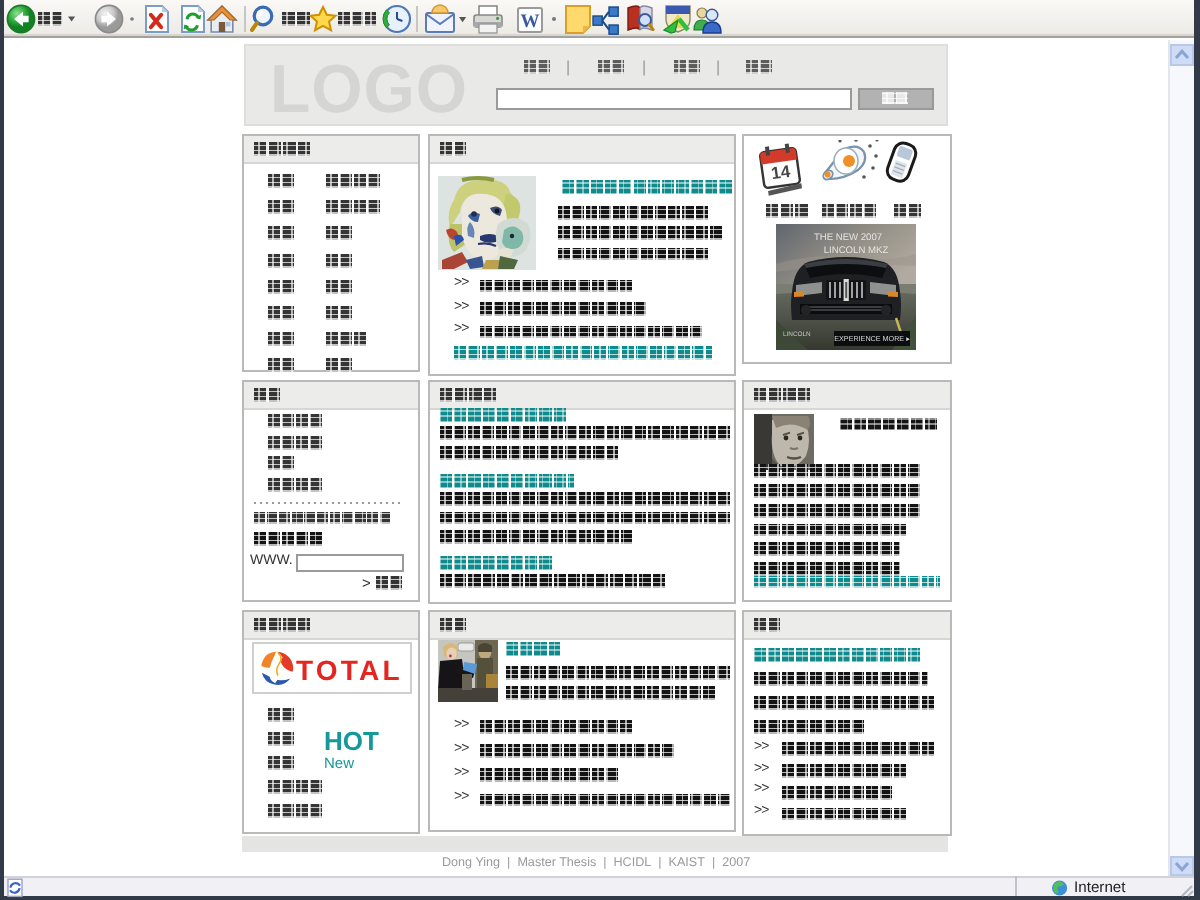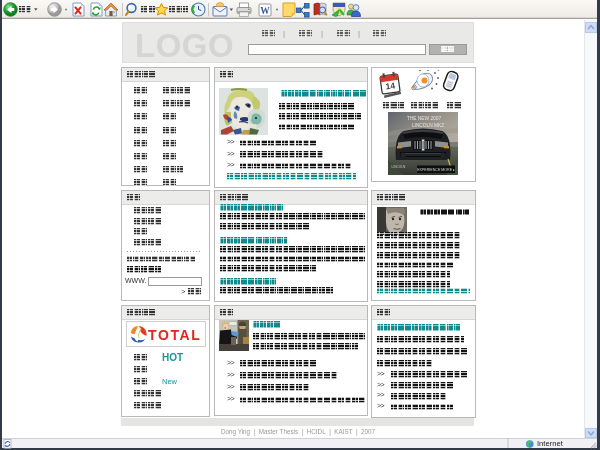--- a/index.html
+++ b/index.html
@@ -381,21 +381,21 @@
 <path d="M4 26 a17 17 0 0 0 30 6 q-10 4 -18 0 q-6 -3 -12 -6z" fill="#2a5aac"></path>
 <path d="M19 4 q7 4 3 11 q-4 6 -2 12 q2 6 -2 10 q-7 -3 -6 -12 q1 -9 4 -14 q2 -4 3 -7z" fill="#fff"></path>
 <path d="M21 5 q6 5 1 12 q-4 6 -1 12" stroke="#e8b018" stroke-width="1.6" fill="none"></path>
 </svg>
 <div class="txt" style="left:148px;top:327px;font-size:14px;font-weight:bold;color:#e42520;letter-spacing:1.6px">TOTAL</div>
 <i class="z zg" style="left:134px;top:354.3px;width:13.1px;height:7px;--p:7.05px;--g:6.03px"></i>
 <i class="z zg" style="left:134px;top:366.2px;width:13.1px;height:7px;--p:7.05px;--g:6.03px"></i>
 <i class="z zg" style="left:134px;top:378.1px;width:13.1px;height:7px;--p:7.05px;--g:6.03px"></i>
 <i class="z zg" style="left:134px;top:390.0px;width:27.2px;height:7px;--p:7.05px;--g:6.03px"></i>
 <i class="z zg" style="left:134px;top:401.9px;width:27.2px;height:7px;--p:7.05px;--g:6.03px"></i>
-<div class="txt" style="left:162px;top:352px;font-size:10px;font-weight:bold;color:#14989a">HOT</div>
+<div class="txt" style="left:162px;top:363px;font-size:13px;font-weight:bold;color:#14989a">HOT</div>
 <div class="txt" style="left:162px;top:376.6px;font-size:7.5px;color:#14989a">New</div>
 <div class="box" style="left:214px;top:305px;width:152px;height:109px">
       <div class="bh"></div>
     </div>
 <i class="z zg" style="left:219.5px;top:309px;width:13.5px;height:7px;--p:7.3px;--g:6.24px"></i>
 <svg class="ab" style="left:219px;top:320px" width="30" height="31" viewBox="0 0 30 31">
 <rect width="30" height="31" fill="#c6c6c0"></rect>
 <rect x="10" y="1.5" width="8" height="4" rx="1.2" fill="#eaeae8" stroke="#9a9a94" stroke-width=".5"></rect>
 <rect x="18.5" y="0" width="11.5" height="31" fill="#6e6852"></rect>
 <ellipse cx="23.5" cy="6" rx="3.2" ry="3.8" fill="#c0a87e"></ellipse>

